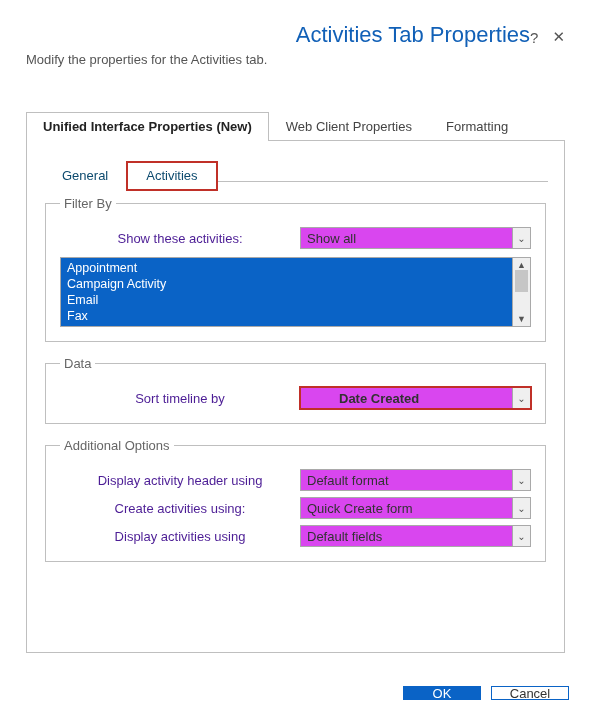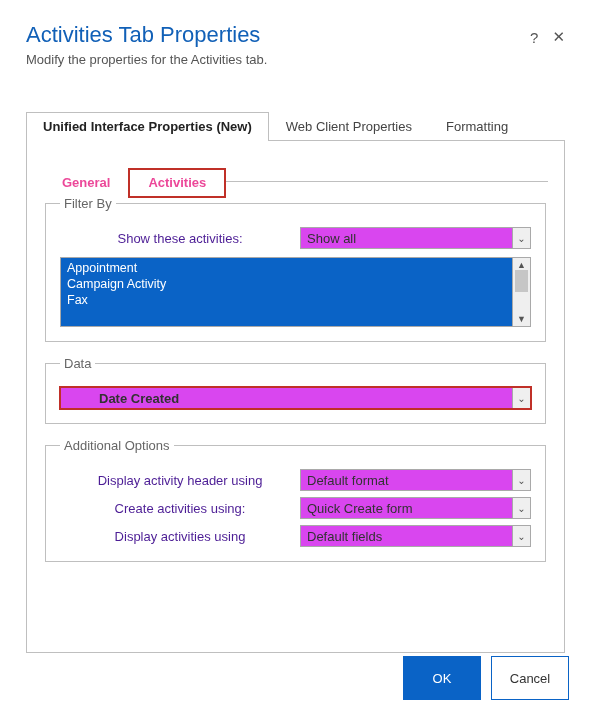--- a/index.html
+++ b/index.html
@@ -13,22 +13,21 @@
     height: 718px;
     overflow: hidden;
     position: relative;
   }
   .dialog {
     padding: 22px 26px 0 26px;
   }
   .title-row {
     display: flex;
     align-items: flex-start;
-    justify-content: space-between;
-    gap: 34px;
+    justify-content: flex-end;
   }
   .title {
     font-size: 22px;
     font-weight: 400;
     color: #1160b7;
     margin: 0;
   }
   .title-icons {
     display: flex;
     gap: 14px;
@@ -73,27 +72,26 @@
   }
   
   .sub-tabs {
     display: flex;
     gap: 0;
     border-bottom: 1px solid #bfbfbf;
   }
   .sub-tab {
     padding: 5px 18px 6px 18px;
     font-size: 13px;
-    color: #ec4899;
+    color: #0c4a6e;
     border: 1px solid transparent;
     position: relative;
-    top: 16px;
+    top: 9px;
     cursor: pointer;
     background: #fff;
-    font-weight: bold;
   }
   .sub-tab.active {
     border: 1px solid #bfbfbf;
     border-bottom: 1px solid #fff;
   }
   
   .highlight-red {
     outline: 2px solid #c03028;
     outline-offset: -1px;
   }
@@ -190,21 +188,21 @@
   
   .footer {
     position: absolute;
     right: 22px;
     bottom: 18px;
     display: flex;
     gap: 10px;
   }
   .btn {
     min-width: 78px;
-    height: 44px;
+    height: 14px;
     font-size: 13px;
     border: 1px solid #0a63c6;
     background: #fff;
     color: #333;
     cursor: pointer;
     display: flex;
     align-items: center;
     justify-content: center;
   }
   .btn.primary {
@@ -243,35 +241,37 @@
         <div class="row-label">Show these activities:</div>
         <div class="select-wrap">
           <div class="value">Show all</div>
           <div class="chev">⌄</div>
         </div>
       </div>
       <div class="listbox">
         <div class="listbox-items">
           <div>Appointment</div>
           <div>Campaign Activity</div>
+          <div>Email</div>
           <div>Fax</div>
         </div>
         <div class="listbox-scroll">
           <div class="arrow">▲</div>
           <div class="track">
             <div class="thumb"></div>
           </div>
           <div class="arrow">▼</div>
         </div>
       </div>
     </fieldset>
 
     <fieldset>
       <legend>Data</legend>
       <div class="row">
+        <div class="row-label">Sort timeline by</div>
         <div class="select-wrap highlight-red">
           <div class="value">Date Created</div>
           <div class="chev">⌄</div>
         </div>
       </div>
     </fieldset>
 
     <fieldset>
       <legend>Additional Options</legend>
       <div class="row">

